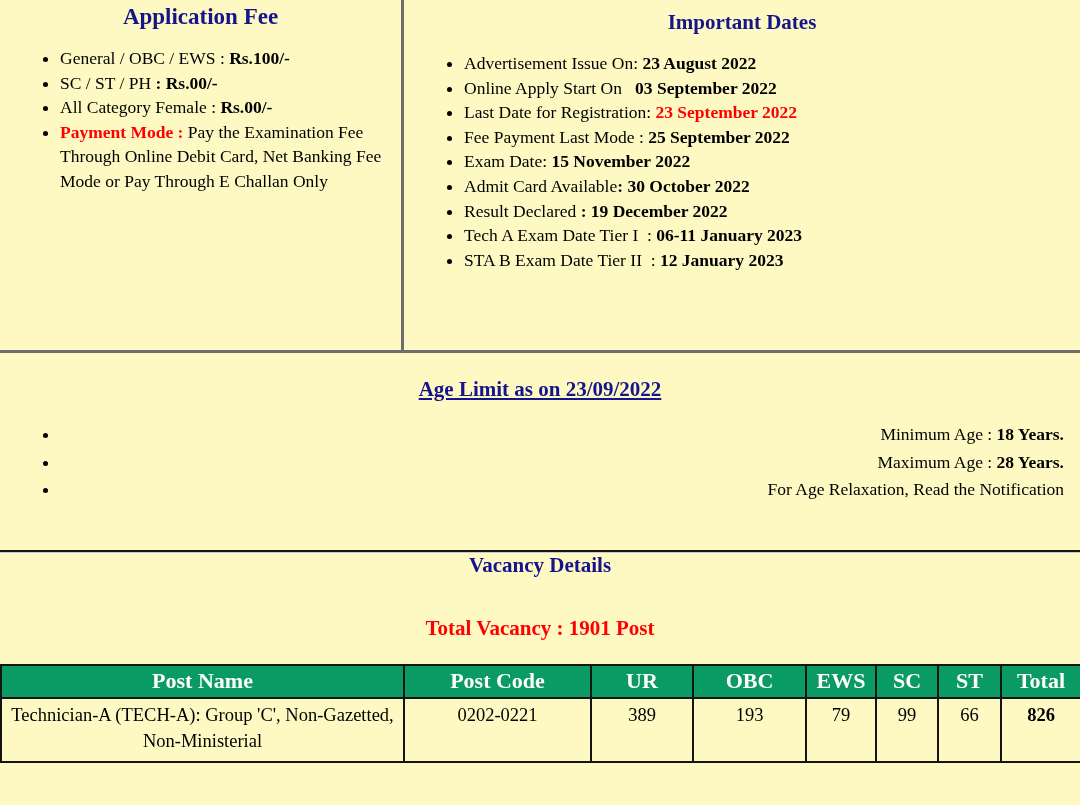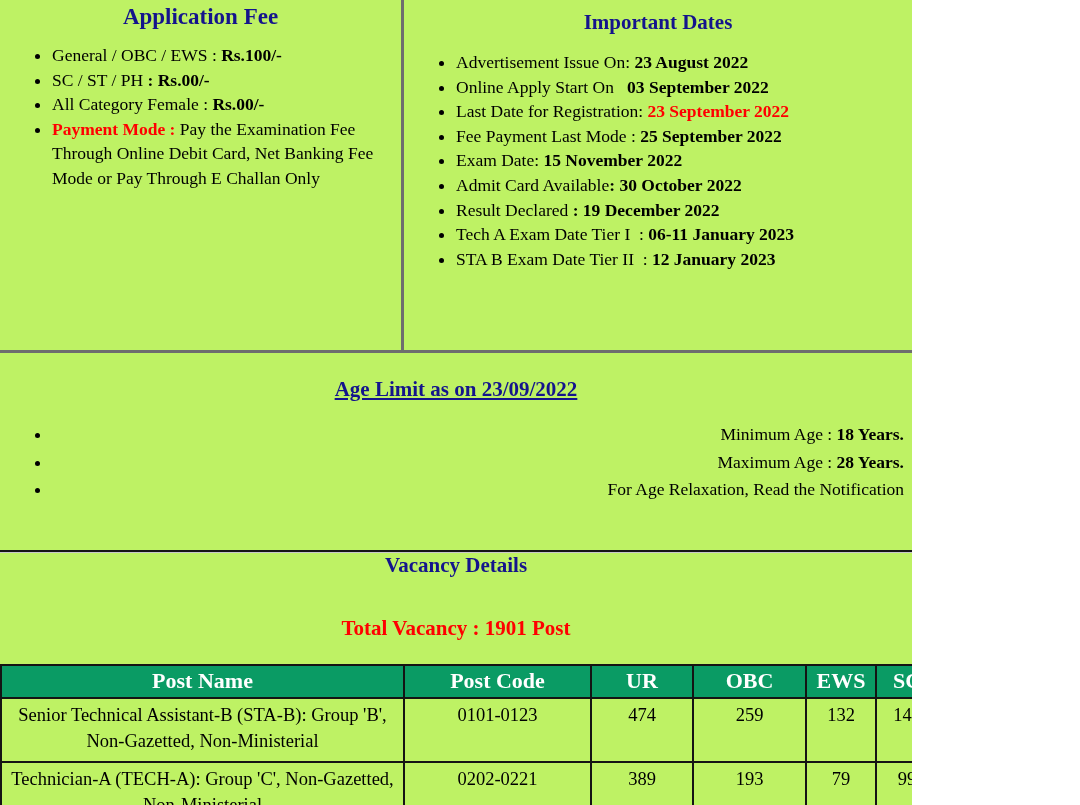--- a/index.html
+++ b/index.html
@@ -1,28 +1,28 @@
 <!DOCTYPE html>
 <html><head>
 <meta charset="utf-8">
 <style>
   html,body { margin:0; padding:0; background:#ffffff; }
   body { font-family:"Liberation Serif","DejaVu Serif",serif; color:#000; }
-  .page { width:912px; height:805px; overflow:hidden; background:#bef264; position:relative; }
+  .page { width:1080px; height:805px; overflow:hidden; background:#fef9c3; position:relative; }
 
   
   .top-columns { display:flex; height:353px; box-sizing:border-box; border-bottom:3px solid #6e6e6e; }
   .col-left  { width:404px; box-sizing:border-box; border-right:3px solid #6e6e6e; padding-top:4px; }
   .col-right { flex:1; padding-top:10px;border-radius:19px; }
 
   h2 { margin:0; text-align:center; font-weight:bold; color:#14148c; }
   .fee-title   { font-size:23px; margin-bottom:13px; }
   .dates-title { font-size:21px; margin-bottom:15px; }
 
-  ul { margin:8px; padding-left:44px; list-style:disc; }
+  ul { margin:16px; padding-left:44px; list-style:disc; }
   li { font-size:17.5px; line-height:24.6px; }
   .col-left li { padding-right:1px; }
   b { font-weight:bold; }
   .red { color:#ff0000; }
 
   
   .age-title { font-size:21px; margin-top:24px;text-decoration:underline; }
   .age-list  { margin-top:19px;text-align:right; }
   .age-list li { line-height:27.5px; }
 
@@ -139,30 +139,20 @@
           <th>UR</th>
           <th>OBC</th>
           <th>EWS</th>
           <th>SC</th>
           <th>ST</th>
           <th>Total</th>
         </tr>
       </thead>
       <tbody>
         <tr>
-          <td>Senior Technical Assistant-B (STA-B): Group 'B', Non-Gazetted, Non-Ministerial</td>
-          <td>0101-0123</td>
-          <td>474</td>
-          <td>259</td>
-          <td>132</td>
-          <td>149</td>
-          <td>61</td>
-          <td class="cell-total">1075</td>
-        </tr>
-        <tr>
           <td>Technician-A (TECH-A): Group 'C', Non-Gazetted, Non-Ministerial</td>
           <td>0202-0221</td>
           <td>389</td>
           <td>193</td>
           <td>79</td>
           <td>99</td>
           <td>66</td>
           <td class="cell-total">826</td>
         </tr>
       </tbody>

